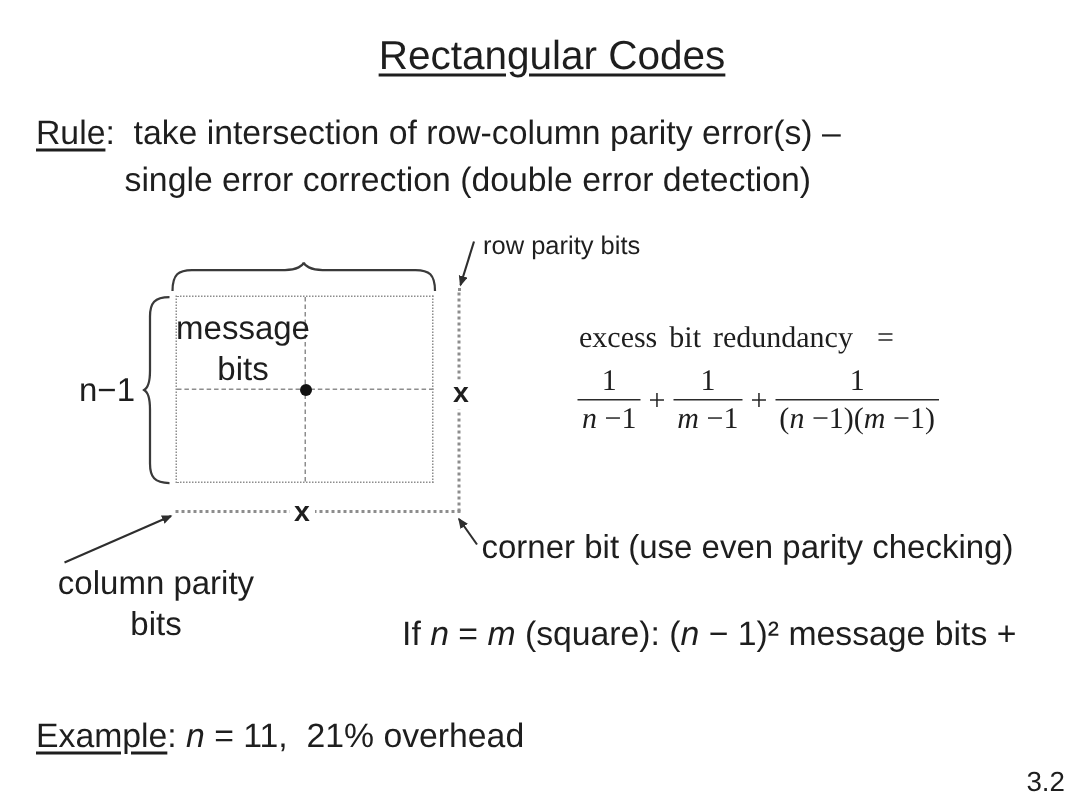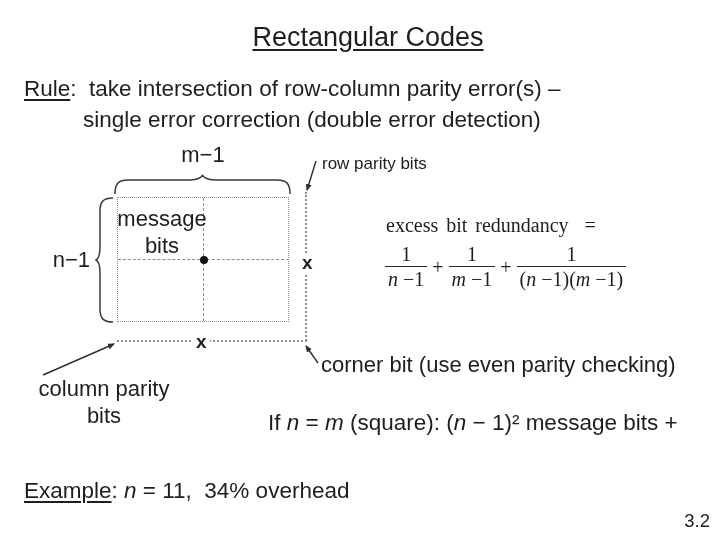--- a/index.html
+++ b/index.html
@@ -60,21 +60,20 @@
 </head>
 <body>
 
 <div class="slide">
 
   <div class="abs title ul">Rectangular Codes</div>
 
   <div class="abs rule2">single error correction (double error detection)</div>
   <div class="abs rule1 pre"><span class="ul">Rule</span><span>:  take intersection of row-column parity error(s) –</span></div>
 
-  <div class="abs m-label">m−1</div>
   <svg class="abs brace top-brace" width="178" height="22" viewBox="0 0 178 22">
     <path d="M1,20 C1,9 5,6 14,6 L76,6 C84,6 88,3 88.5,1 C89,3 93,6 101,6 L163,6 C172,6 176,9 176,20"></path>
   </svg>
 
   <div class="abs n-label">n−1</div>
   <svg class="abs brace left-brace" width="20" height="127" viewBox="0 0 20 127">
     <path d="M18,1 C8,1 5,5 5,14 L5,50 C5,58 3,62 1,63 C3,64 5,68 5,76 L5,112 C5,121 8,125 18,125"></path>
   </svg>
 
   <div class="abs msg-rect"></div>
@@ -131,17 +130,17 @@
     </span>
     <span class="plus">+</span>
     <span class="frac">
       <span class="num">1</span>
       <span class="den pre"><span>(</span><span class="it">n</span><span> −1)(</span><span class="it">m</span><span> −1)</span></span>
     </span>
   </div>
 
   <div class="abs ifsq1 pre"><span>If </span><span class="it">n</span><span> = </span><span class="it">m</span><span> (square): (</span><span class="it">n</span><span> − 1)² message bits +</span></div>
 
-  <div class="abs example pre"><span class="ul">Example</span><span><span>: </span><span class="it">n</span><span> = 11,  34% overhead</span></span></div>
+  <div class="abs example pre"><span class="ul">Example</span><span><span>: </span><span class="it">n</span><span> = 11,  21% overhead</span></span></div>
 
   <div class="abs pagenum">3.2</div>
 
 </div>
 
 </body></html>

